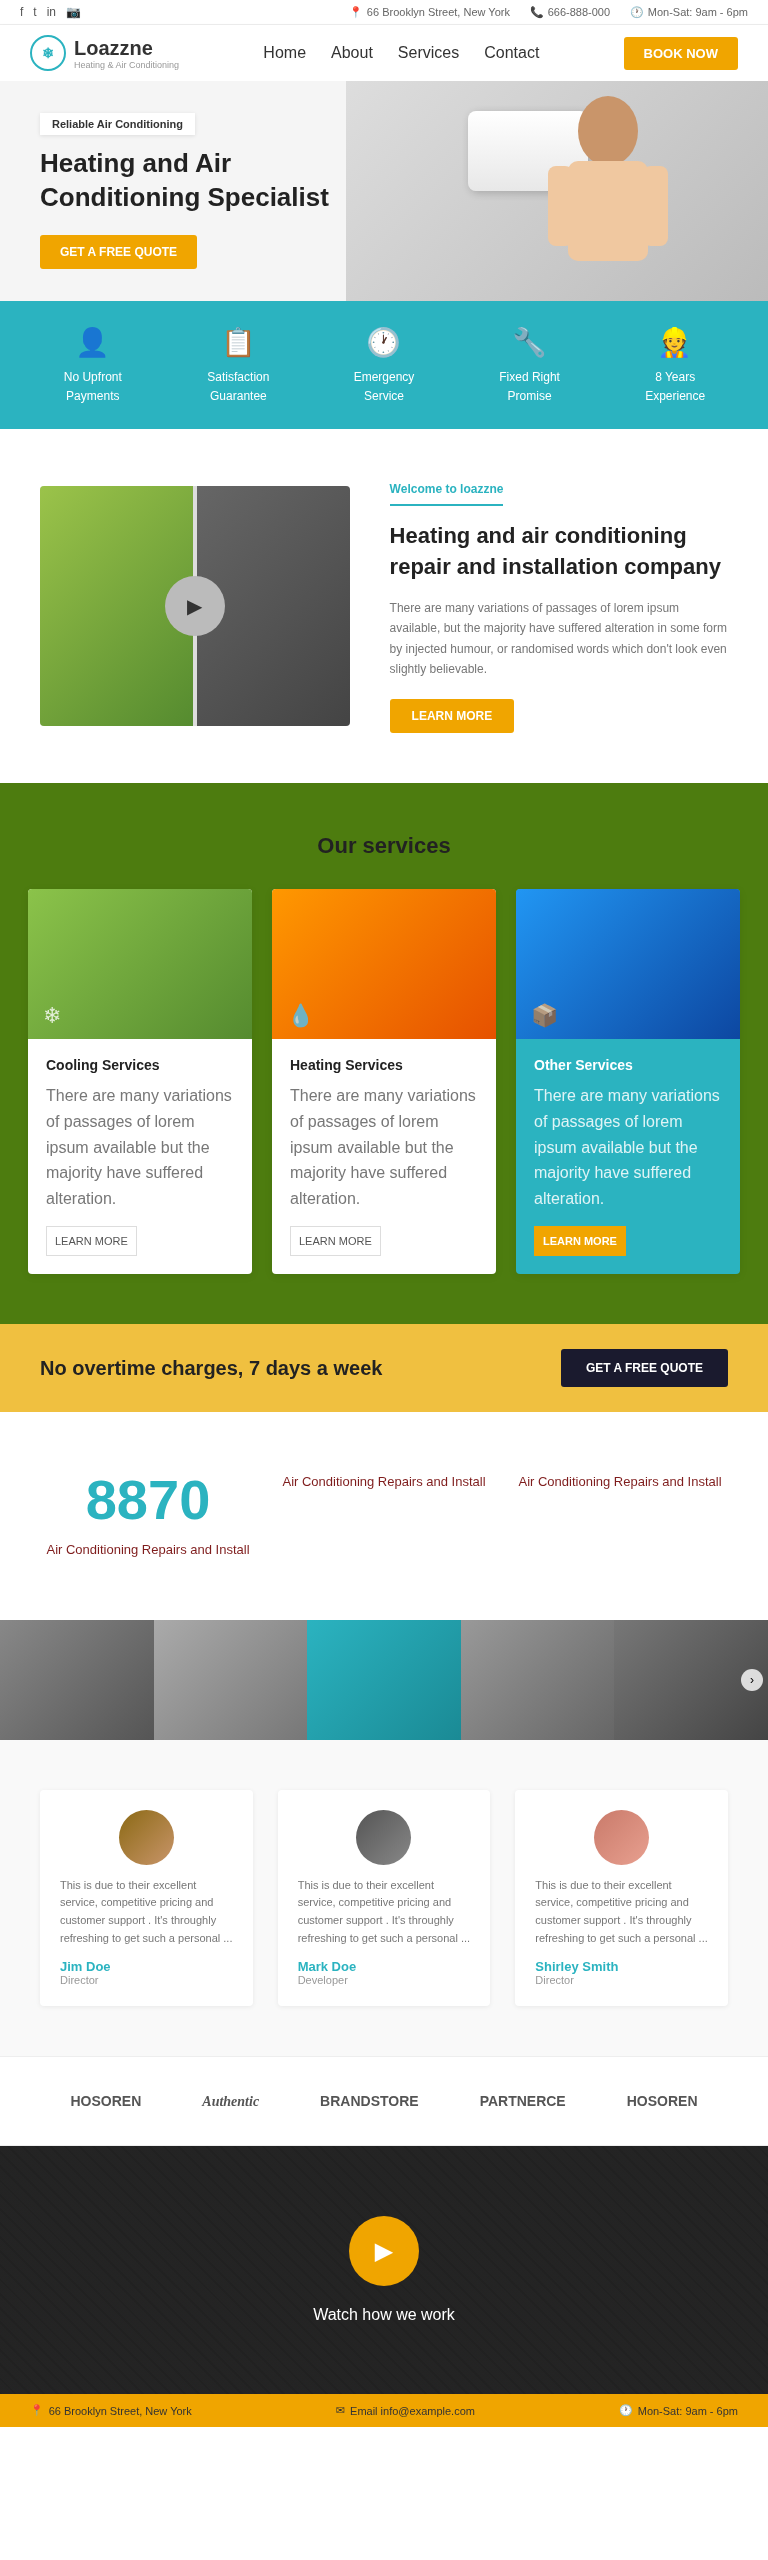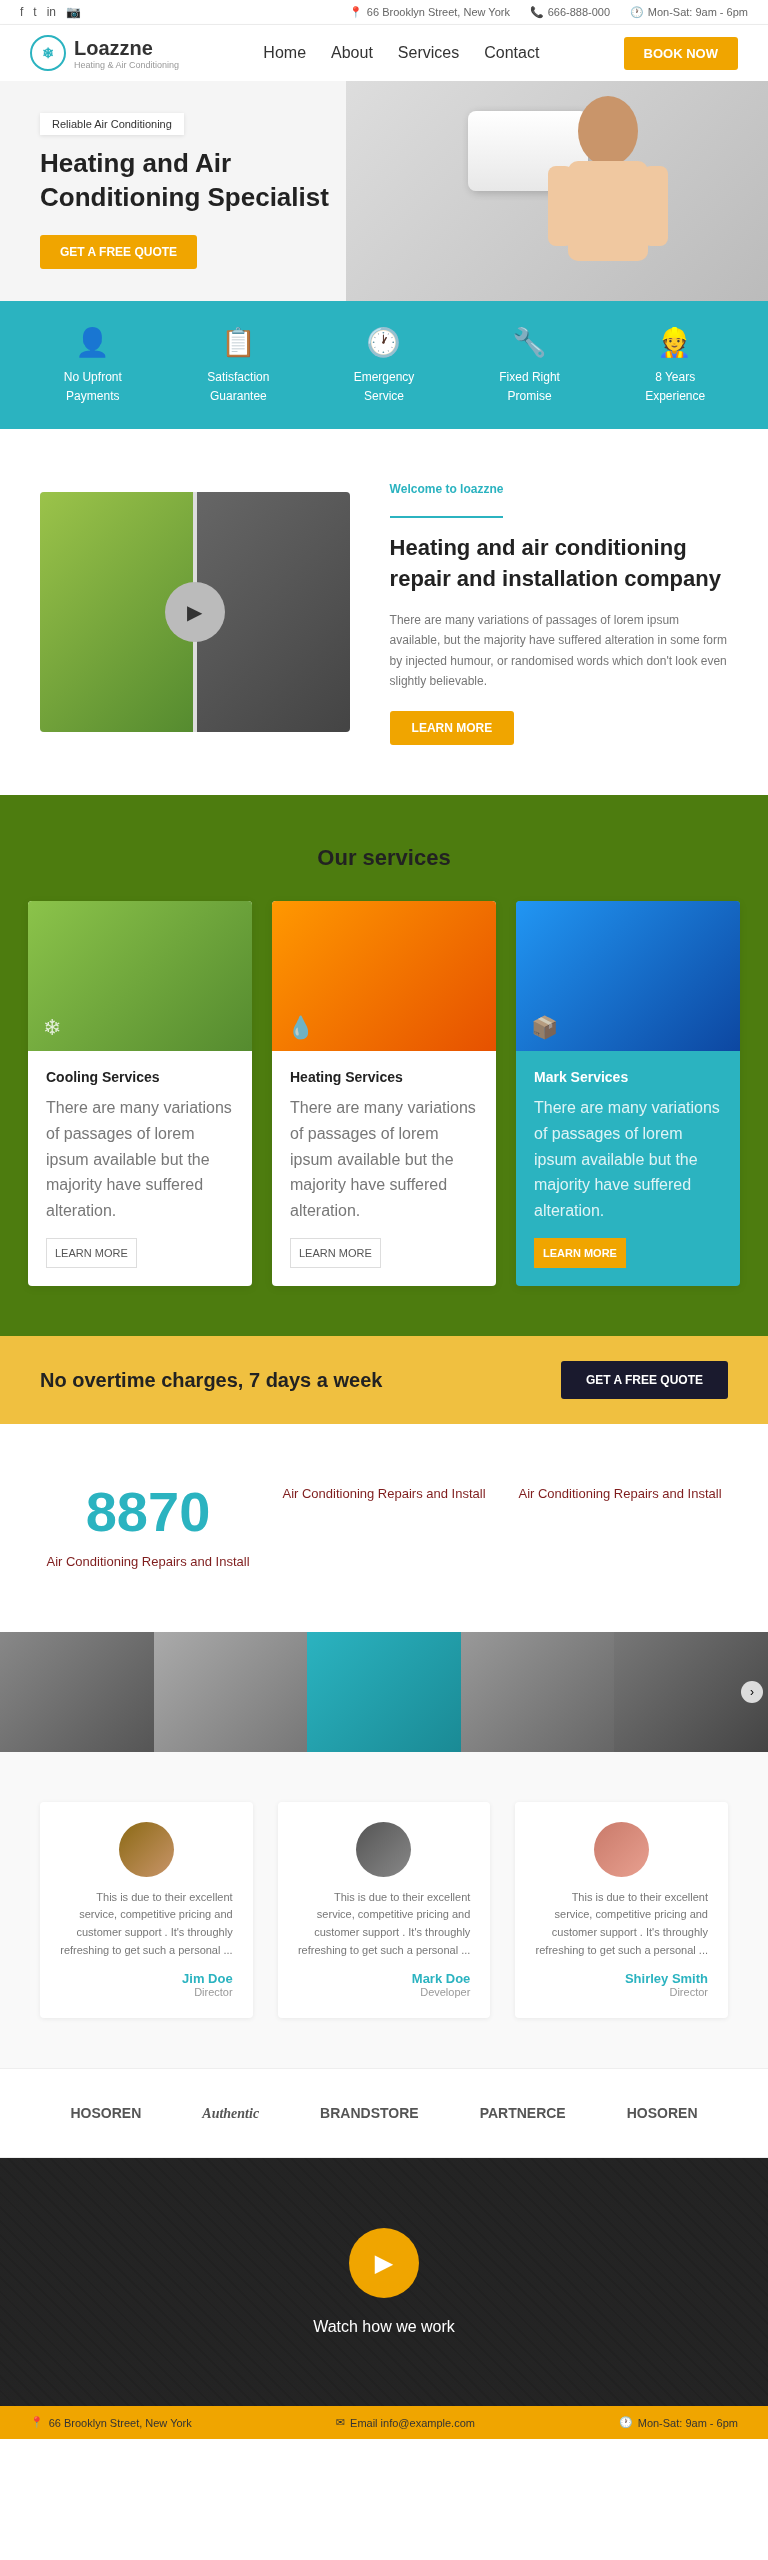--- a/index.html
+++ b/index.html
@@ -42,21 +42,21 @@
     .hero {
       background: linear-gradient(to right, #f5f5f5 50%, #e0e0e0 100%);
       min-height: 220px;
       display: flex;
       align-items: center;
       position: relative;
       overflow: hidden;
       padding: 30px 40px;
     }
     .hero-content { max-width: 45%; z-index: 2; }
-    .hero-badge { background: #fff; padding: 5px 12px; font-size: 11px; font-weight: normal; color: #333; display: inline-block; margin-bottom: 12px; box-shadow: 0 1px 4px rgba(0,0,0,0.1); }
+    .hero-badge { background: #fff; padding: 5px 12px; font-size: 11px; font-weight: bold; color: #333; display: inline-block; margin-bottom: 12px; box-shadow: 0 1px 4px rgba(0,0,0,0.1); }
     .hero-title { font-size: 26px; font-weight: bold; color: #222; margin-bottom: 20px; line-height: 1.3; }
     .btn-quote { background: #f0a500; color: #fff; padding: 10px 20px; border: none; border-radius: 3px; font-size: 12px; font-weight: bold; cursor: pointer; }
     .hero-img-placeholder {
       position: absolute; right: 0; top: 0; width: 55%; height: 100%;
       background: linear-gradient(135deg, #ddd 0%, #bbb 100%);
       display: flex; align-items: center; justify-content: center;
     }
 
     
     .features-bar {
@@ -91,21 +91,21 @@
     .about-img-placeholder div {
       background: #bbb;
     }
     .play-overlay {
       position: absolute; top: 50%; left: 50%; transform: translate(-50%, -50%);
       width: 60px; height: 60px; background: rgba(255,255,255,0.9); border-radius: 50%;
       display: flex; align-items: center; justify-content: center;
       font-size: 20px; color: #333;
     }
     .about-content { flex: 1; }
-    .about-tag { color: #2bb3c0; font-size: 12px; font-weight: bold; border-bottom: 2px solid #2bb3c0; display: inline-block; padding-bottom: 20px; margin-bottom: 15px; text-align: right; }
+    .about-tag { color: #2bb3c0; font-size: 12px; font-weight: bold; border-bottom: 2px solid #2bb3c0; display: inline-block; padding-bottom: 8px; margin-bottom: 15px; text-align: right; }
     .about-title { font-size: 22px; font-weight: bold; color: #222; margin-bottom: 15px; line-height: 1.4; }
     .about-text { font-size: 12px; color: #777; line-height: 1.7; margin-bottom: 20px; }
     .btn-learn { background: #f0a500; color: #fff; padding: 10px 22px; border: none; border-radius: 3px; font-size: 12px; font-weight: bold; cursor: pointer; }
 
     
     .services-section { padding: 50px 28px; background: #4d7c0f; }
     .section-title { text-align: center; font-size: 22px; font-weight: bold; color: #222; margin-bottom: 30px; }
     .services-grid { display: grid; grid-template-columns: repeat(3, 1fr); gap: 20px; }
     .service-card { background: #fff; border-radius: 4px; overflow: hidden; box-shadow: 0 2px 8px rgba(0,0,0,0.08); }
     .service-card.highlight { background: #2bb3c0; color: #fff; }
@@ -147,21 +147,21 @@
     .gallery-1 { background: linear-gradient(135deg, #888 0%, #555 100%); }
     .gallery-2 { background: linear-gradient(135deg, #aaa 0%, #777 100%); }
     .gallery-3 { background: linear-gradient(135deg, #2bb3c0 0%, #1a8a95 100%); }
     .gallery-4 { background: linear-gradient(135deg, #999 0%, #666 100%); }
     .gallery-5 { background: linear-gradient(135deg, #777 0%, #444 100%); }
     .gallery-nav { position: absolute; right: 5px; top: 50%; transform: translateY(-50%); background: rgba(255,255,255,0.8); border-radius: 50%; width: 22px; height: 22px; display: flex; align-items: center; justify-content: center; font-size: 12px; }
 
     
     .testimonials-section { padding: 50px 40px; background: #f9f9f9; }
     .testimonials-grid { display: grid; grid-template-columns: repeat(3, 1fr); gap: 25px; }
-    .testimonial-card { background: #fff; padding: 20px; border-radius: 4px; box-shadow: 0 1px 5px rgba(0,0,0,0.07); text-align: right; }
+    .testimonial-card { background: #fff; padding: 20px; border-radius: 4px; box-shadow: 0 1px 5px rgba(0,0,0,0.07); text-align: left; }
     .testimonial-avatar { width: 55px; height: 55px; border-radius: 50%; background: #ddd; margin: 0 auto 12px; overflow: hidden; }
     .avatar-1 { background: linear-gradient(135deg, #8B6914 0%, #c9956a 100%); }
     .avatar-2 { background: linear-gradient(135deg, #555 0%, #888 100%); }
     .avatar-3 { background: linear-gradient(135deg, #c97a6a 0%, #e8a090 100%); }
     .testimonial-text { font-size: 11px; color: #777; line-height: 1.6; margin-bottom: 12px; }
     .testimonial-name { font-size: 13px; font-weight: bold; color: #2bb3c0; }
     .testimonial-role { font-size: 11px; color: #999; }
 
     
     .partners-section { padding: 35px 40px; background: #fff; display: flex; justify-content: space-around; align-items: center; border-top: 1px solid #eee; border-bottom: 1px solid #eee; }
@@ -332,21 +332,21 @@
         <p class="service-text">There are many variations of passages of lorem ipsum available but the majority have suffered alteration.</p>
         <button class="btn-learn-more">LEARN MORE</button>
       </div>
     </div>
 
     <div class="service-card highlight">
       <div class="service-img service-img-3">
         <span class="service-icon-overlay">📦</span>
       </div>
       <div class="service-body">
-        <div class="service-title">Mark Services</div>
+        <div class="service-title">Other Services</div>
         <p class="service-text">There are many variations of passages of lorem ipsum available but the majority have suffered alteration.</p>
         <button class="btn-learn-more">LEARN MORE</button>
       </div>
     </div>
   </div>
 </div>
 
 <div class="cta-banner">
   <span class="cta-text">No overtime charges, 7 days a week</span>
   <button class="btn-cta-free">GET A FREE QUOTE</button>

